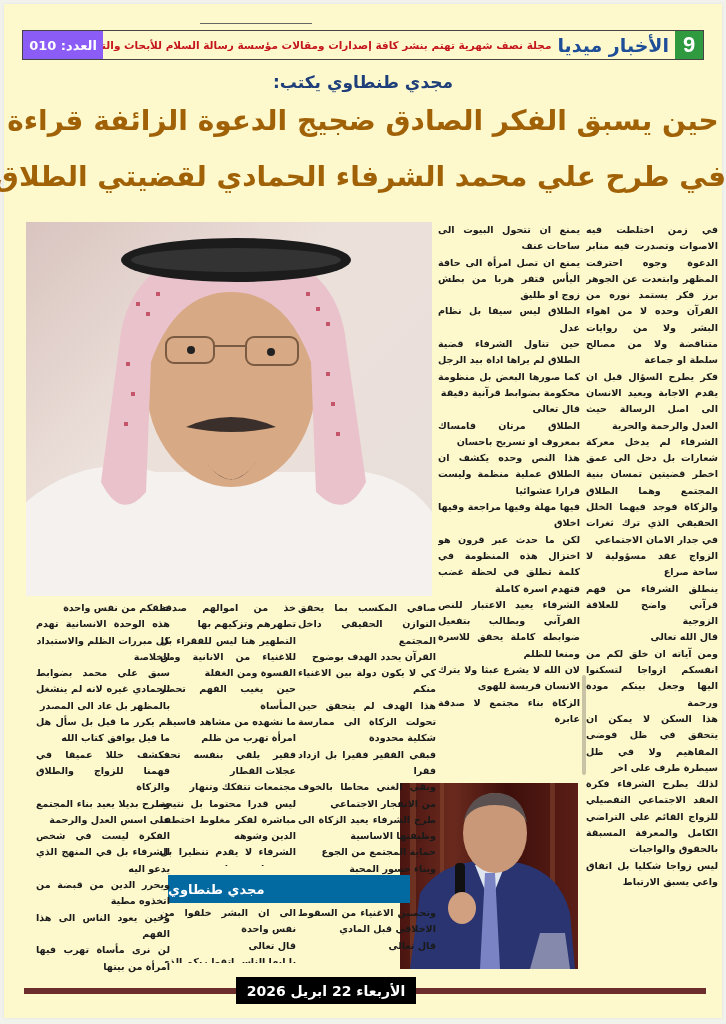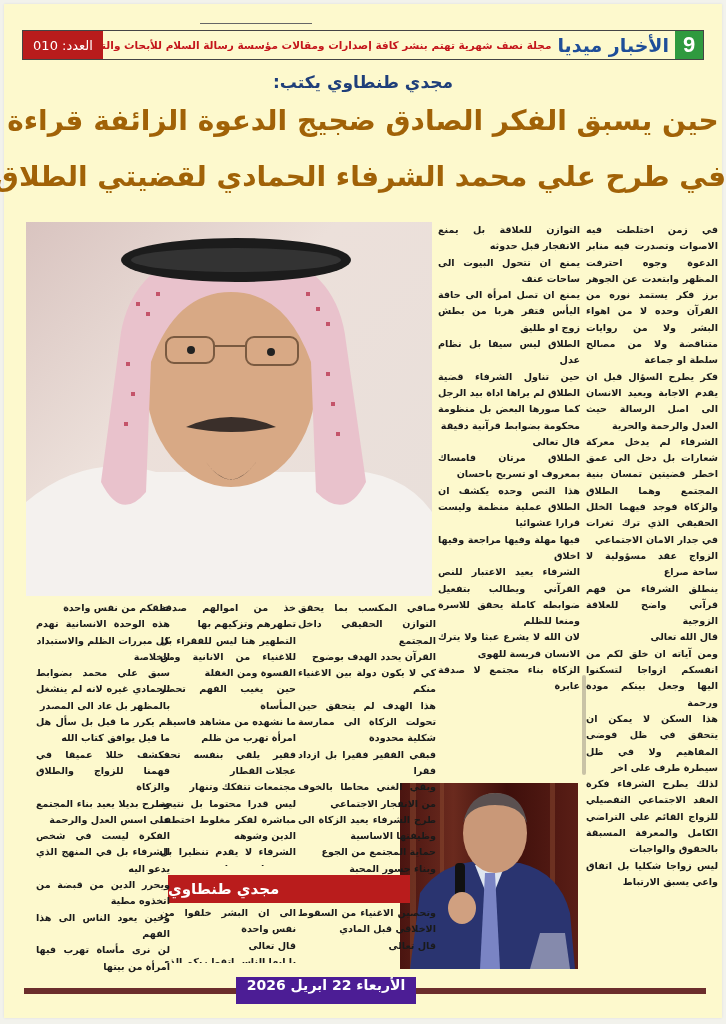--- a/index.html
+++ b/index.html
@@ -4,42 +4,42 @@
 <style>
   html,body{margin:0;padding:0;}
   body{width:726px;height:1024px;background:#f2f2ec;font-family:"DejaVu Sans",sans-serif;overflow:hidden;}
   .page{position:absolute;left:4px;top:4px;width:718px;height:1014px;background:#fdf9cd;box-shadow:0 0 2px #ddd;}
   .toprule{position:absolute;left:200px;top:23px;width:112px;height:1px;background:#666;}
   
   .hbar{position:absolute;left:22px;top:30px;width:682px;height:30px;border:1px solid #444;background:#fdf9cd;display:flex;direction:rtl;align-items:center;box-sizing:border-box;}
   .hbar .num{width:28px;height:100%;background:#2f9a3f;color:#fff;font-weight:bold;font-size:22px;display:flex;align-items:center;justify-content:center;font-family:"Liberation Sans",sans-serif;}
   .hbar .brand{color:#1f4e99;font-weight:bold;font-size:19px;padding:0 6px;white-space:nowrap;font-family:"DejaVu Sans",sans-serif;}
   .hbar .tag{color:#c4161c;font-size:10.5px;white-space:nowrap;flex:1;overflow:hidden;font-weight:bold;}
-  .hbar .issue{width:80px;height:100%;background:#b91c1c;color:#fff;font-weight:normal;font-size:13px;display:flex;align-items:center;justify-content:center;direction:rtl;white-space:nowrap;}
+  .hbar .issue{width:80px;height:100%;background:#8b5cf6;color:#fff;font-weight:bold;font-size:13px;display:flex;align-items:center;justify-content:center;direction:rtl;white-space:nowrap;}
   .byline{position:absolute;top:72px;left:0;width:726px;text-align:center;color:#1f3f7a;font-weight:bold;font-size:17px;direction:rtl;}
   .headline{position:absolute;left:0;width:726px;text-align:center;color:#a16207;font-weight:bold;font-size:28px;direction:rtl;letter-spacing:0;white-space:nowrap;}
   .h1{top:104px;}
   .h2{top:160px;}
   
   .col{position:absolute;direction:rtl;text-align:justify;text-align-last:right;font-size:9.6px;line-height:16.3px;font-weight:bold;color:#1a1a1a;overflow:hidden;}
   .col p{margin:0;}
   .c1{left:586px;top:222px;width:132px;height:752px;}
   .c2{left:438px;top:222px;width:142px;height:530px;}
   .c3{left:298px;top:600px;width:138px;height:276px;}
   .c3b{left:298px;top:905px;width:138px;height:72px;}
   .c4{left:160px;top:600px;width:136px;height:266px;}
   .c4b{left:160px;top:905px;width:136px;height:58px;}
   .c5{left:24px;top:600px;width:134px;height:382px;margin-left:12px;}
   
   .photo1{position:absolute;left:26px;top:222px;width:406px;height:374px;background:linear-gradient(135deg,#d9c4c0 0%,#ece0da 40%,#e8dfda 100%);overflow:hidden;}
   .photo2{position:absolute;left:400px;top:783px;width:178px;height:186px;background:linear-gradient(90deg,#4a1410 0%,#6a2a1e 30%,#3e0f0b 60%,#5a1e16 100%);overflow:hidden;}
   .vline{position:absolute;left:582px;top:675px;width:4px;height:100px;background:#c9c3a6;border-radius:2px;}
-  .namebar{position:absolute;left:168px;top:875px;width:242px;height:28px;background:#b91c1c;color:#fff;font-weight:bold;font-size:15px;display:flex;align-items:center;justify-content:flex-end;padding-right:20px;box-sizing:border-box;direction:rtl;}
+  .namebar{position:absolute;left:168px;top:875px;width:242px;height:28px;background:#0369a1;color:#fff;font-weight:bold;font-size:13px;display:flex;align-items:center;justify-content:flex-end;padding-right:20px;box-sizing:border-box;direction:rtl;}
   .footline{position:absolute;left:24px;top:988px;width:682px;height:6px;background:#6b2e2c;}
-  .footbox{position:absolute;left:236px;top:977px;width:180px;height:27px;background:#4c1d95;color:#fff;display:flex;justify-content:center;font-weight:bold;font-size:14px;direction:rtl;}
+  .footbox{position:absolute;left:236px;top:977px;width:180px;height:27px;background:#000000;color:#fff;display:flex;align-items:center;justify-content:center;font-weight:bold;font-size:14px;direction:rtl;}
 </style>
 </head>
 <body>
 
 <div class="page"></div>
 <div class="toprule"></div>
 
 <div class="hbar">
   <div class="num">9</div>
   <div class="brand">الأخبار ميديا</div>
@@ -116,29 +116,29 @@
   <p>ينطلق الشرفاء من فهم قرآني واضح للعلاقة الزوجية</p>
   <p>قال الله تعالى</p>
   <p>ومن آياته ان خلق لكم من انفسكم ازواجا لتسكنوا اليها وجعل بينكم مودة ورحمة</p>
   <p>هذا السكن لا يمكن ان يتحقق في ظل فوضى المفاهيم ولا في ظل سيطرة طرف على اخر</p>
   <p>لذلك يطرح الشرفاء فكرة العقد الاجتماعي التفصيلي للزواج القائم على التراضي الكامل والمعرفة المسبقة بالحقوق والواجبات</p>
   <p>ليس زواجا شكليا بل اتفاق واعي يسبق الارتباط</p>
 
 </div>
 
 <div class="col c2">
-  <p>التوازن للعلاقة بل يمنع الانفجار قبل حدوثه</p>
   <p>يمنع ان تتحول البيوت الى ساحات عنف</p>
   <p>يمنع ان تصل امرأة الى حافة اليأس فتفر هربا من بطش زوج او طليق</p>
   <p>الطلاق ليس سيفا بل نظام عدل</p>
   <p>حين تناول الشرفاء قضية الطلاق لم يراها اداة بيد الرجل كما صورها البعض بل منظومة محكومة بضوابط قرآنية دقيقة</p>
   <p>قال تعالى</p>
   <p>الطلاق مرتان فامساك بمعروف او تسريح باحسان</p>
   <p>هذا النص وحده يكشف ان الطلاق عملية منظمة وليست قرارا عشوائيا</p>
   <p>فيها مهلة وفيها مراجعة وفيها اخلاق</p>
+  <p>لكن ما حدث عبر قرون هو اختزال هذه المنظومة في كلمة تطلق في لحظة غضب فتهدم اسرة كاملة</p>
   <p>الشرفاء يعيد الاعتبار للنص القرآني ويطالب بتفعيل ضوابطه كاملة يحقق للاسرة ومنعا للظلم</p>
   <p>لان الله لا يشرع عبثا ولا يترك الانسان فريسة للهوى</p>
   <p>الزكاة بناء مجتمع لا صدقة عابرة</p>
 
 </div>
 
 <div class="col c3">
   <p>صافي المكسب بما يحقق التوازن الحقيقي داخل المجتمع</p>
   <p>القرآن يحدد الهدف بوضوح</p>
   <p>كي لا يكون دولة بين الاغنياء منكم</p>

